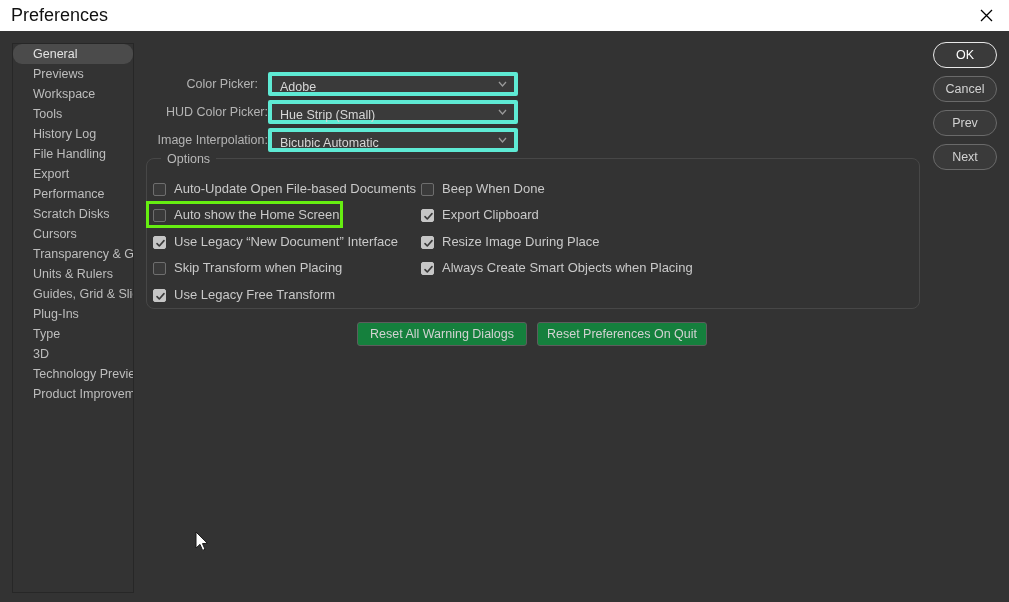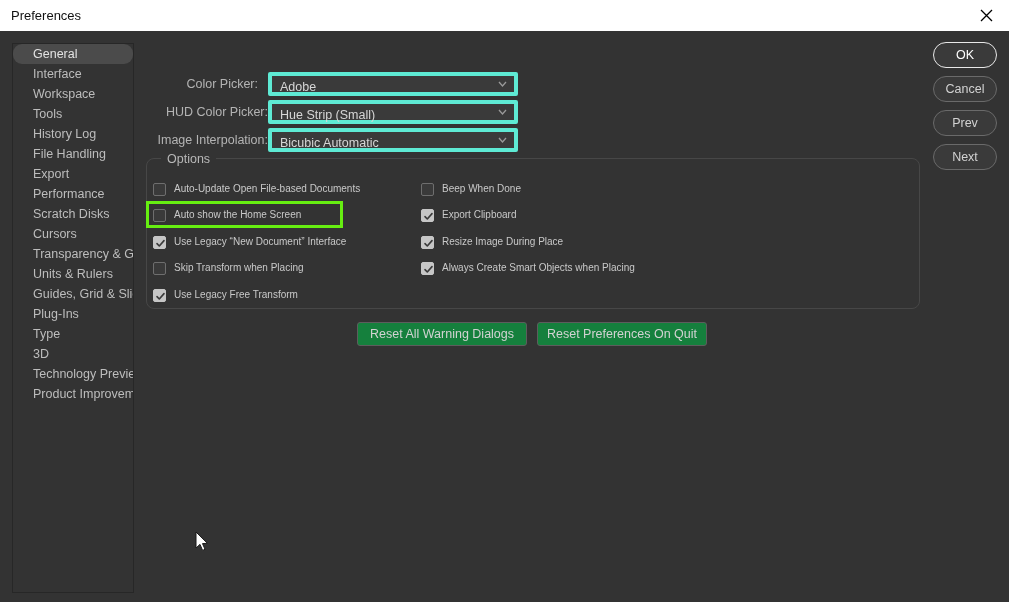--- a/index.html
+++ b/index.html
@@ -23,21 +23,21 @@
     left: 0; top: 0;
     width: 1009px; height: 31px;
     background: #ffffff;
     box-sizing: border-box;
   }
   .titlebar-title {
     position: absolute;
     left: 11px; top: 0;
     height: 31px;
     line-height: 31px;
-    font-size: 13px;
+    font-size: 18px;
     color: #111111;
     white-space: nowrap;
   }
   .titlebar-close {
     position: absolute;
     right: 0; top: 0;
     width: 46px; height: 31px;
     display: flex;
     align-items: center;
     justify-content: center;
@@ -163,21 +163,21 @@
   .cb.on {
     background: #c6c6c6;
     border: 1px solid #c6c6c6;
   }
   .cb.on svg {
     position: absolute;
     left: 1px; top: 1px;
   }
   .checkrow .lbl {
     margin-left: 8px;
-    font-size: 10px;
+    font-size: 13px;
     color: #c9c9c9;
     line-height: 18px;
   }
 
   
   .highlight {
     position: absolute;
     left: 146px; top: 170px;
     width: 197px; height: 27px;
     border: 3px solid #66ee11;
@@ -241,21 +241,21 @@
     <svg width="13" height="13" viewBox="0 0 13 13" aria-hidden="true">
       <path d="M1 1 L12 12 M12 1 L1 12" stroke="#000000" stroke-width="1.3" fill="none"></path>
     </svg>
   </div>
 </div>
 
 <div class="dialog-body">
 
   <div class="sidebar" id="sidebar">
       <div class="sidebar-item selected">General</div>
-      <div class="sidebar-item">Interface</div>
+      <div class="sidebar-item">Previews</div>
       <div class="sidebar-item">Workspace</div>
       <div class="sidebar-item">Tools</div>
       <div class="sidebar-item">History Log</div>
       <div class="sidebar-item">File Handling</div>
       <div class="sidebar-item">Export</div>
       <div class="sidebar-item">Performance</div>
       <div class="sidebar-item">Scratch Disks</div>
       <div class="sidebar-item">Cursors</div>
       <div class="sidebar-item">Transparency &amp; Gamut</div>
       <div class="sidebar-item">Units &amp; Rulers</div>

